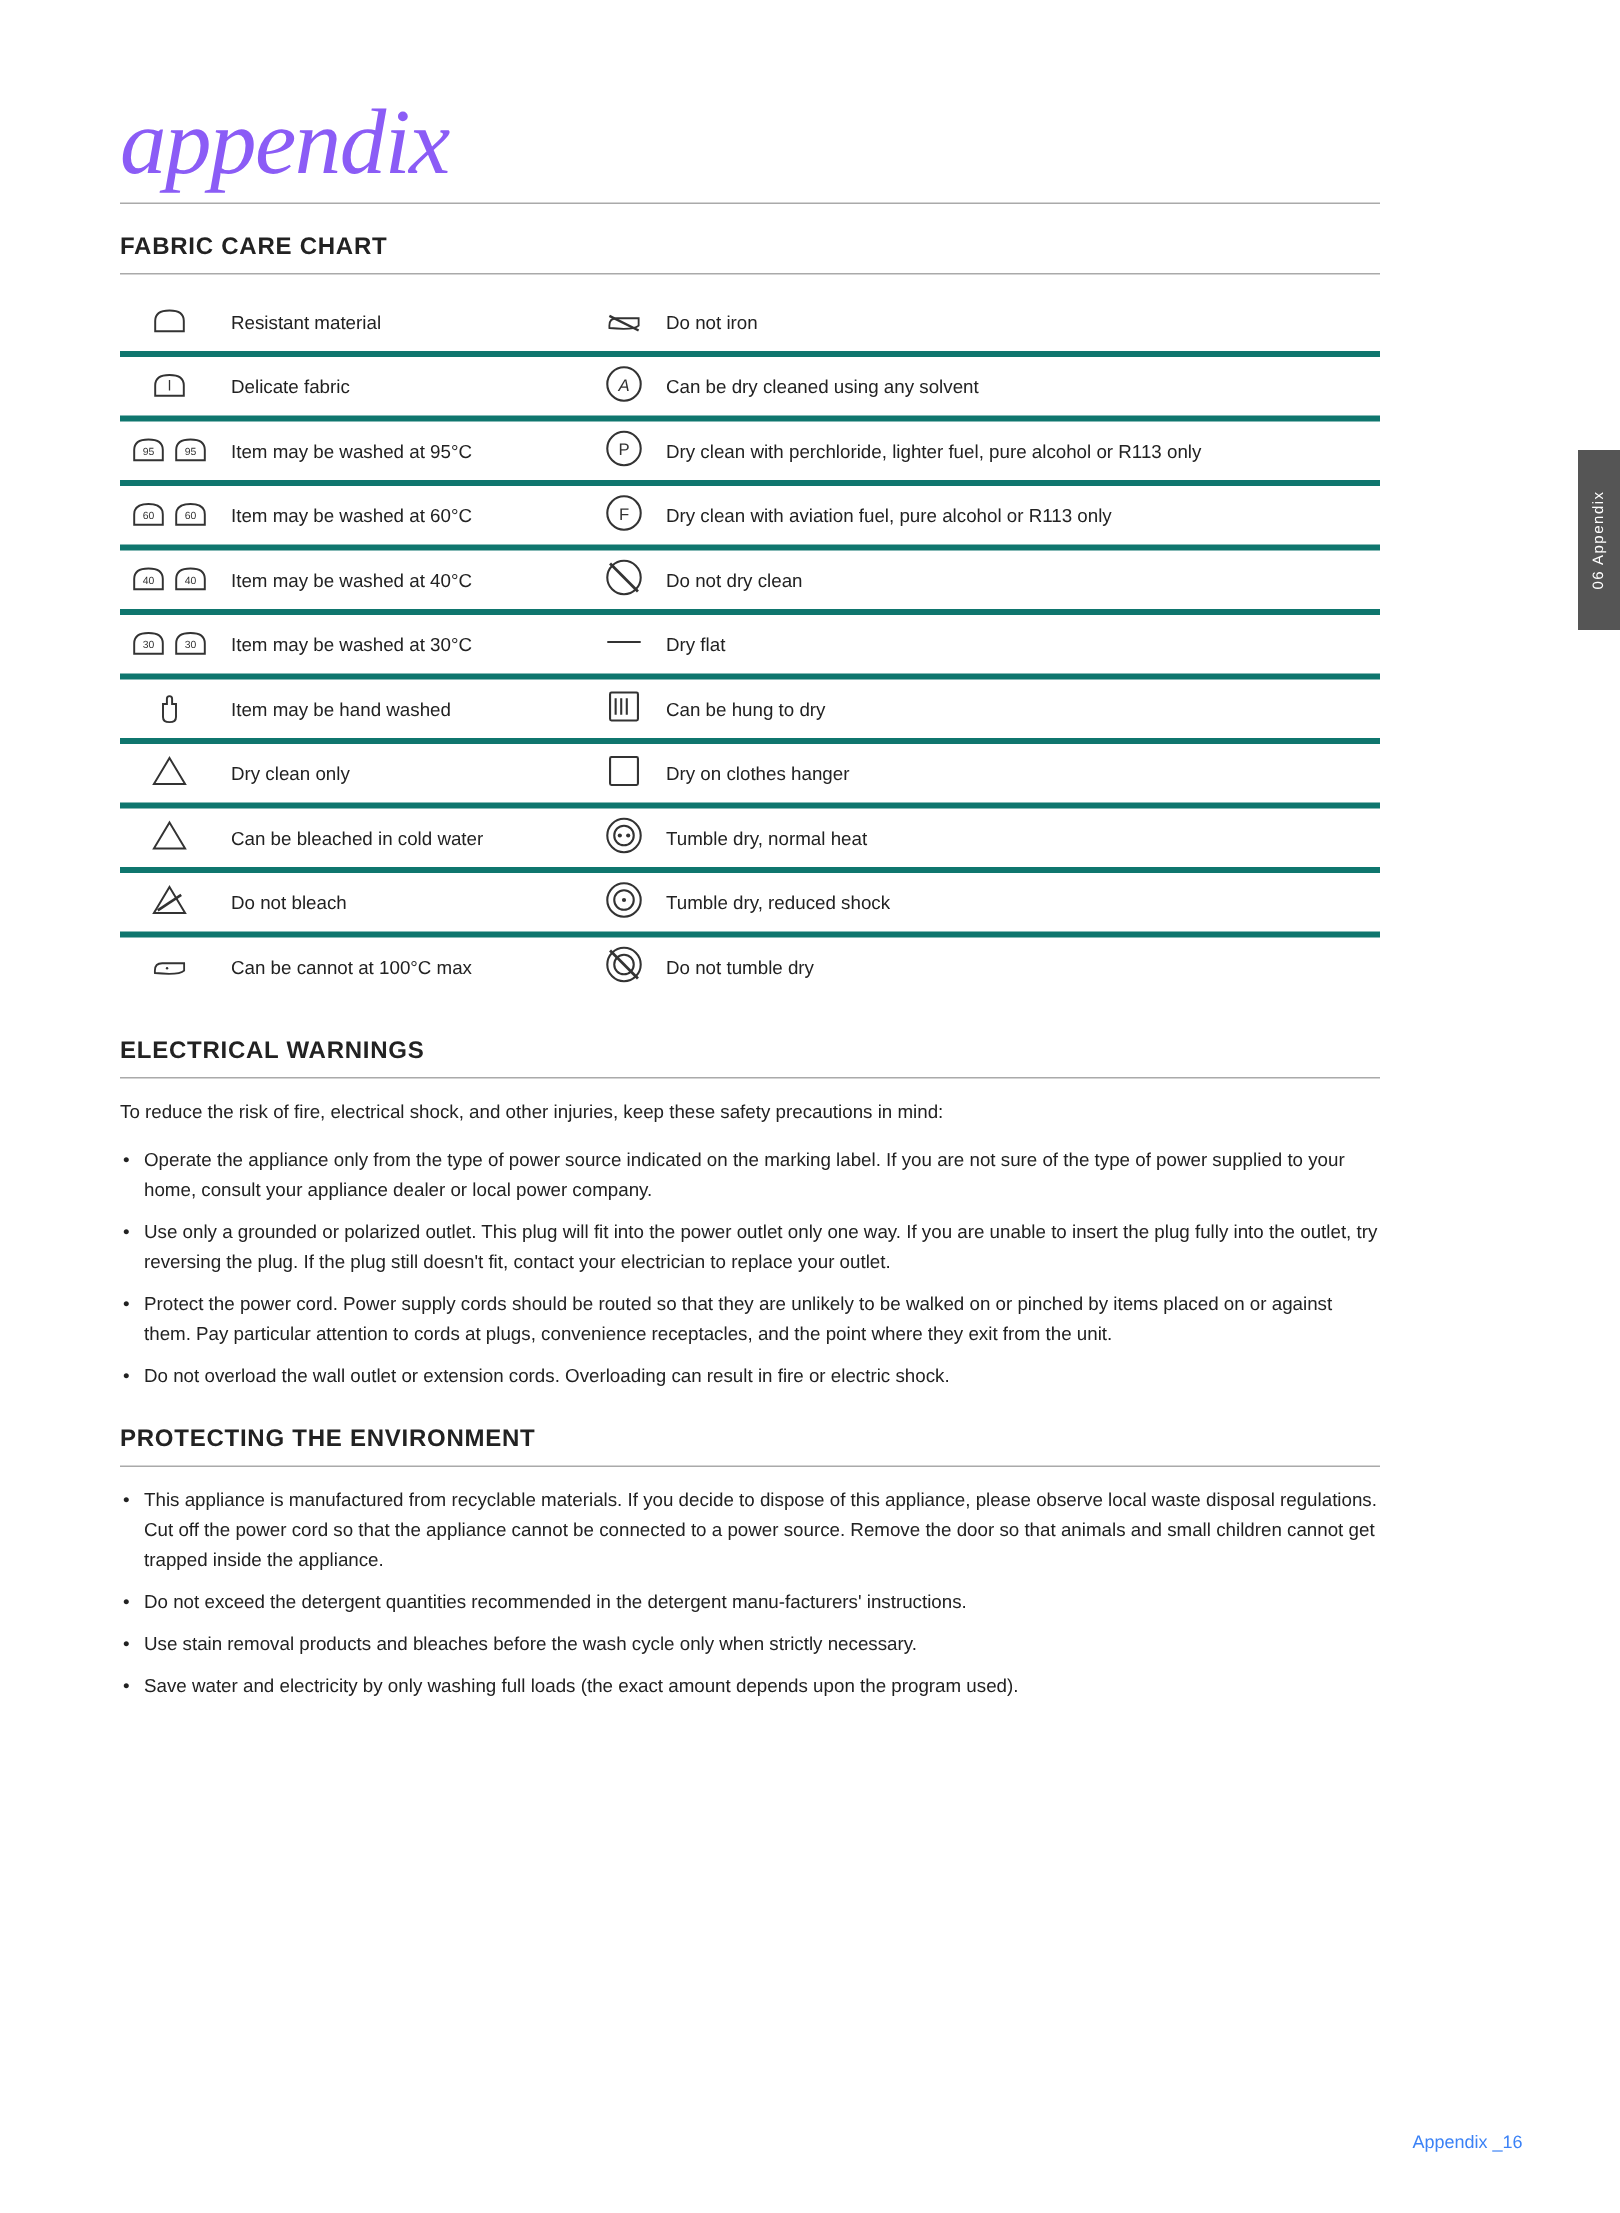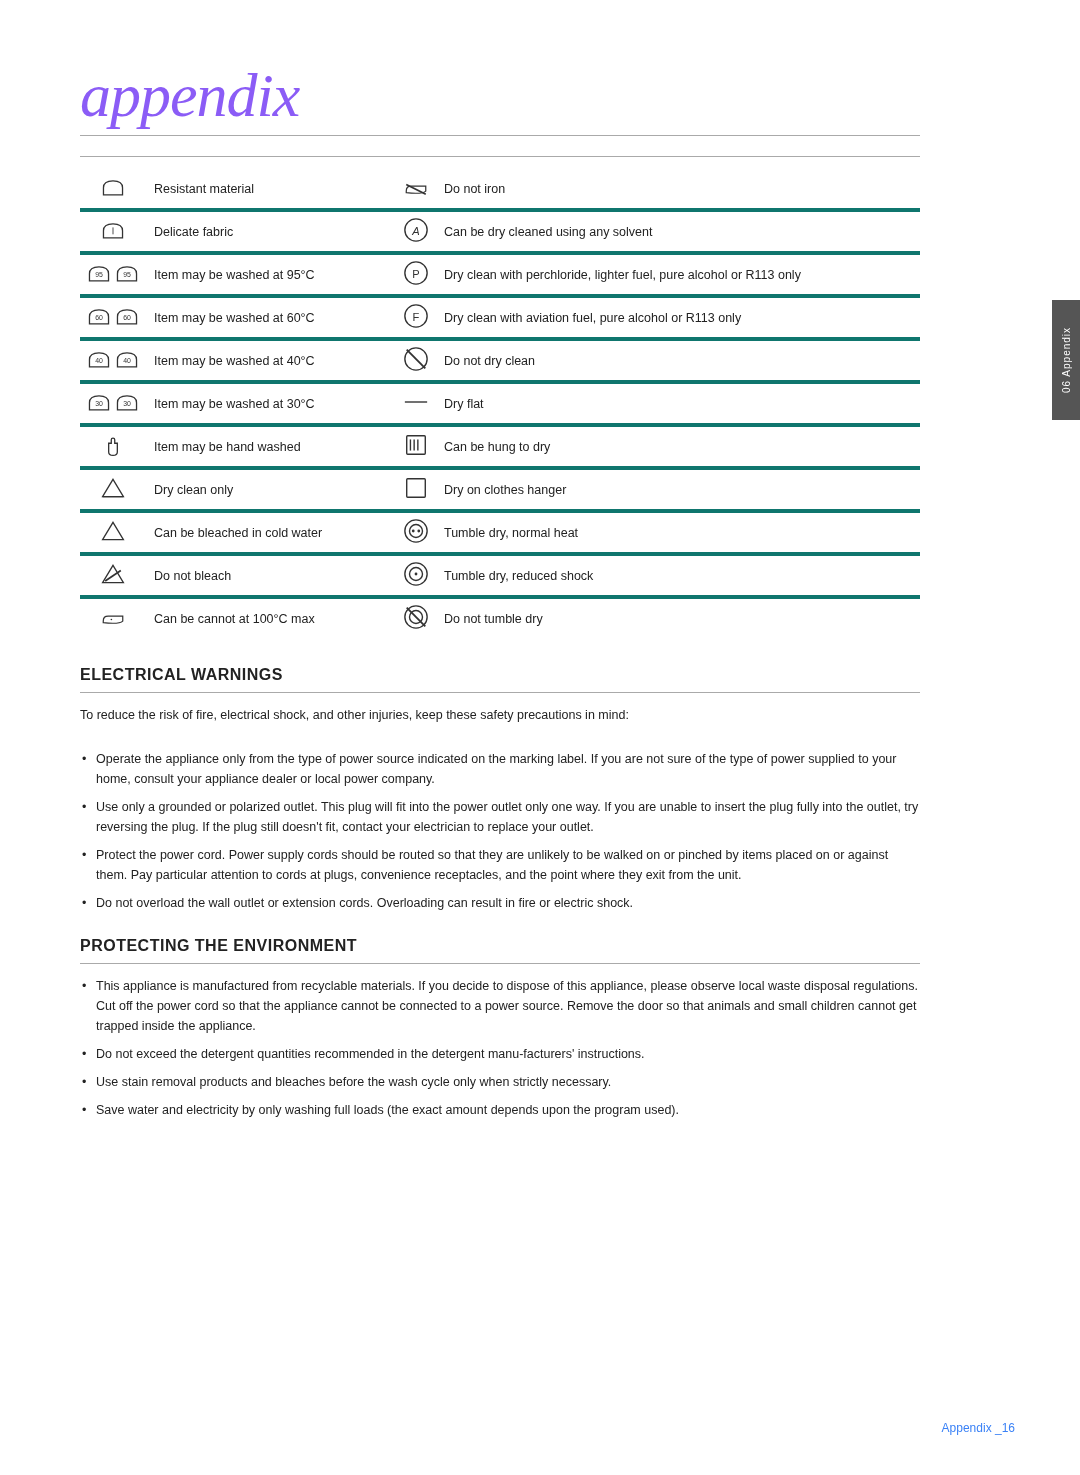--- a/index.html
+++ b/index.html
@@ -103,21 +103,21 @@
       justify-content: center;
     }
 
     
     .section-body {
       font-size: 12.5px;
       line-height: 1.6;
       margin-bottom: 24px;
     }
     .section-intro {
-      margin-bottom: 24px;
+      margin-bottom: 12px;
     }
     .bullet-list {
       list-style: none;
       padding-left: 0;
     }
     .bullet-list li {
       padding-left: 16px;
       position: relative;
       margin-bottom: 8px;
     }
@@ -145,20 +145,21 @@
   </style>
 </head>
 <body>
 
 <div class="page-container">
 
   <h1 class="page-title">appendix</h1>
   <hr class="title-divider">
 
   <div>
+    <div class="section-heading">FABRIC CARE CHART</div>
     <hr class="section-divider">
 
     <table class="fabric-table">
       <tbody id="fabric-rows">
           <tr>
       <td class="icon-cell"><svg class="care-icon" viewBox="0 0 30 26" fill="none" stroke="#333" stroke-width="1.5">
                 <path d="M4 14 Q4 6 15 6 Q26 6 26 14 L26 22 L4 22 Z"></path>
               </svg></td>
       <td class="label-cell">Resistant material</td>
       <td class="spacer-cell"></td>

